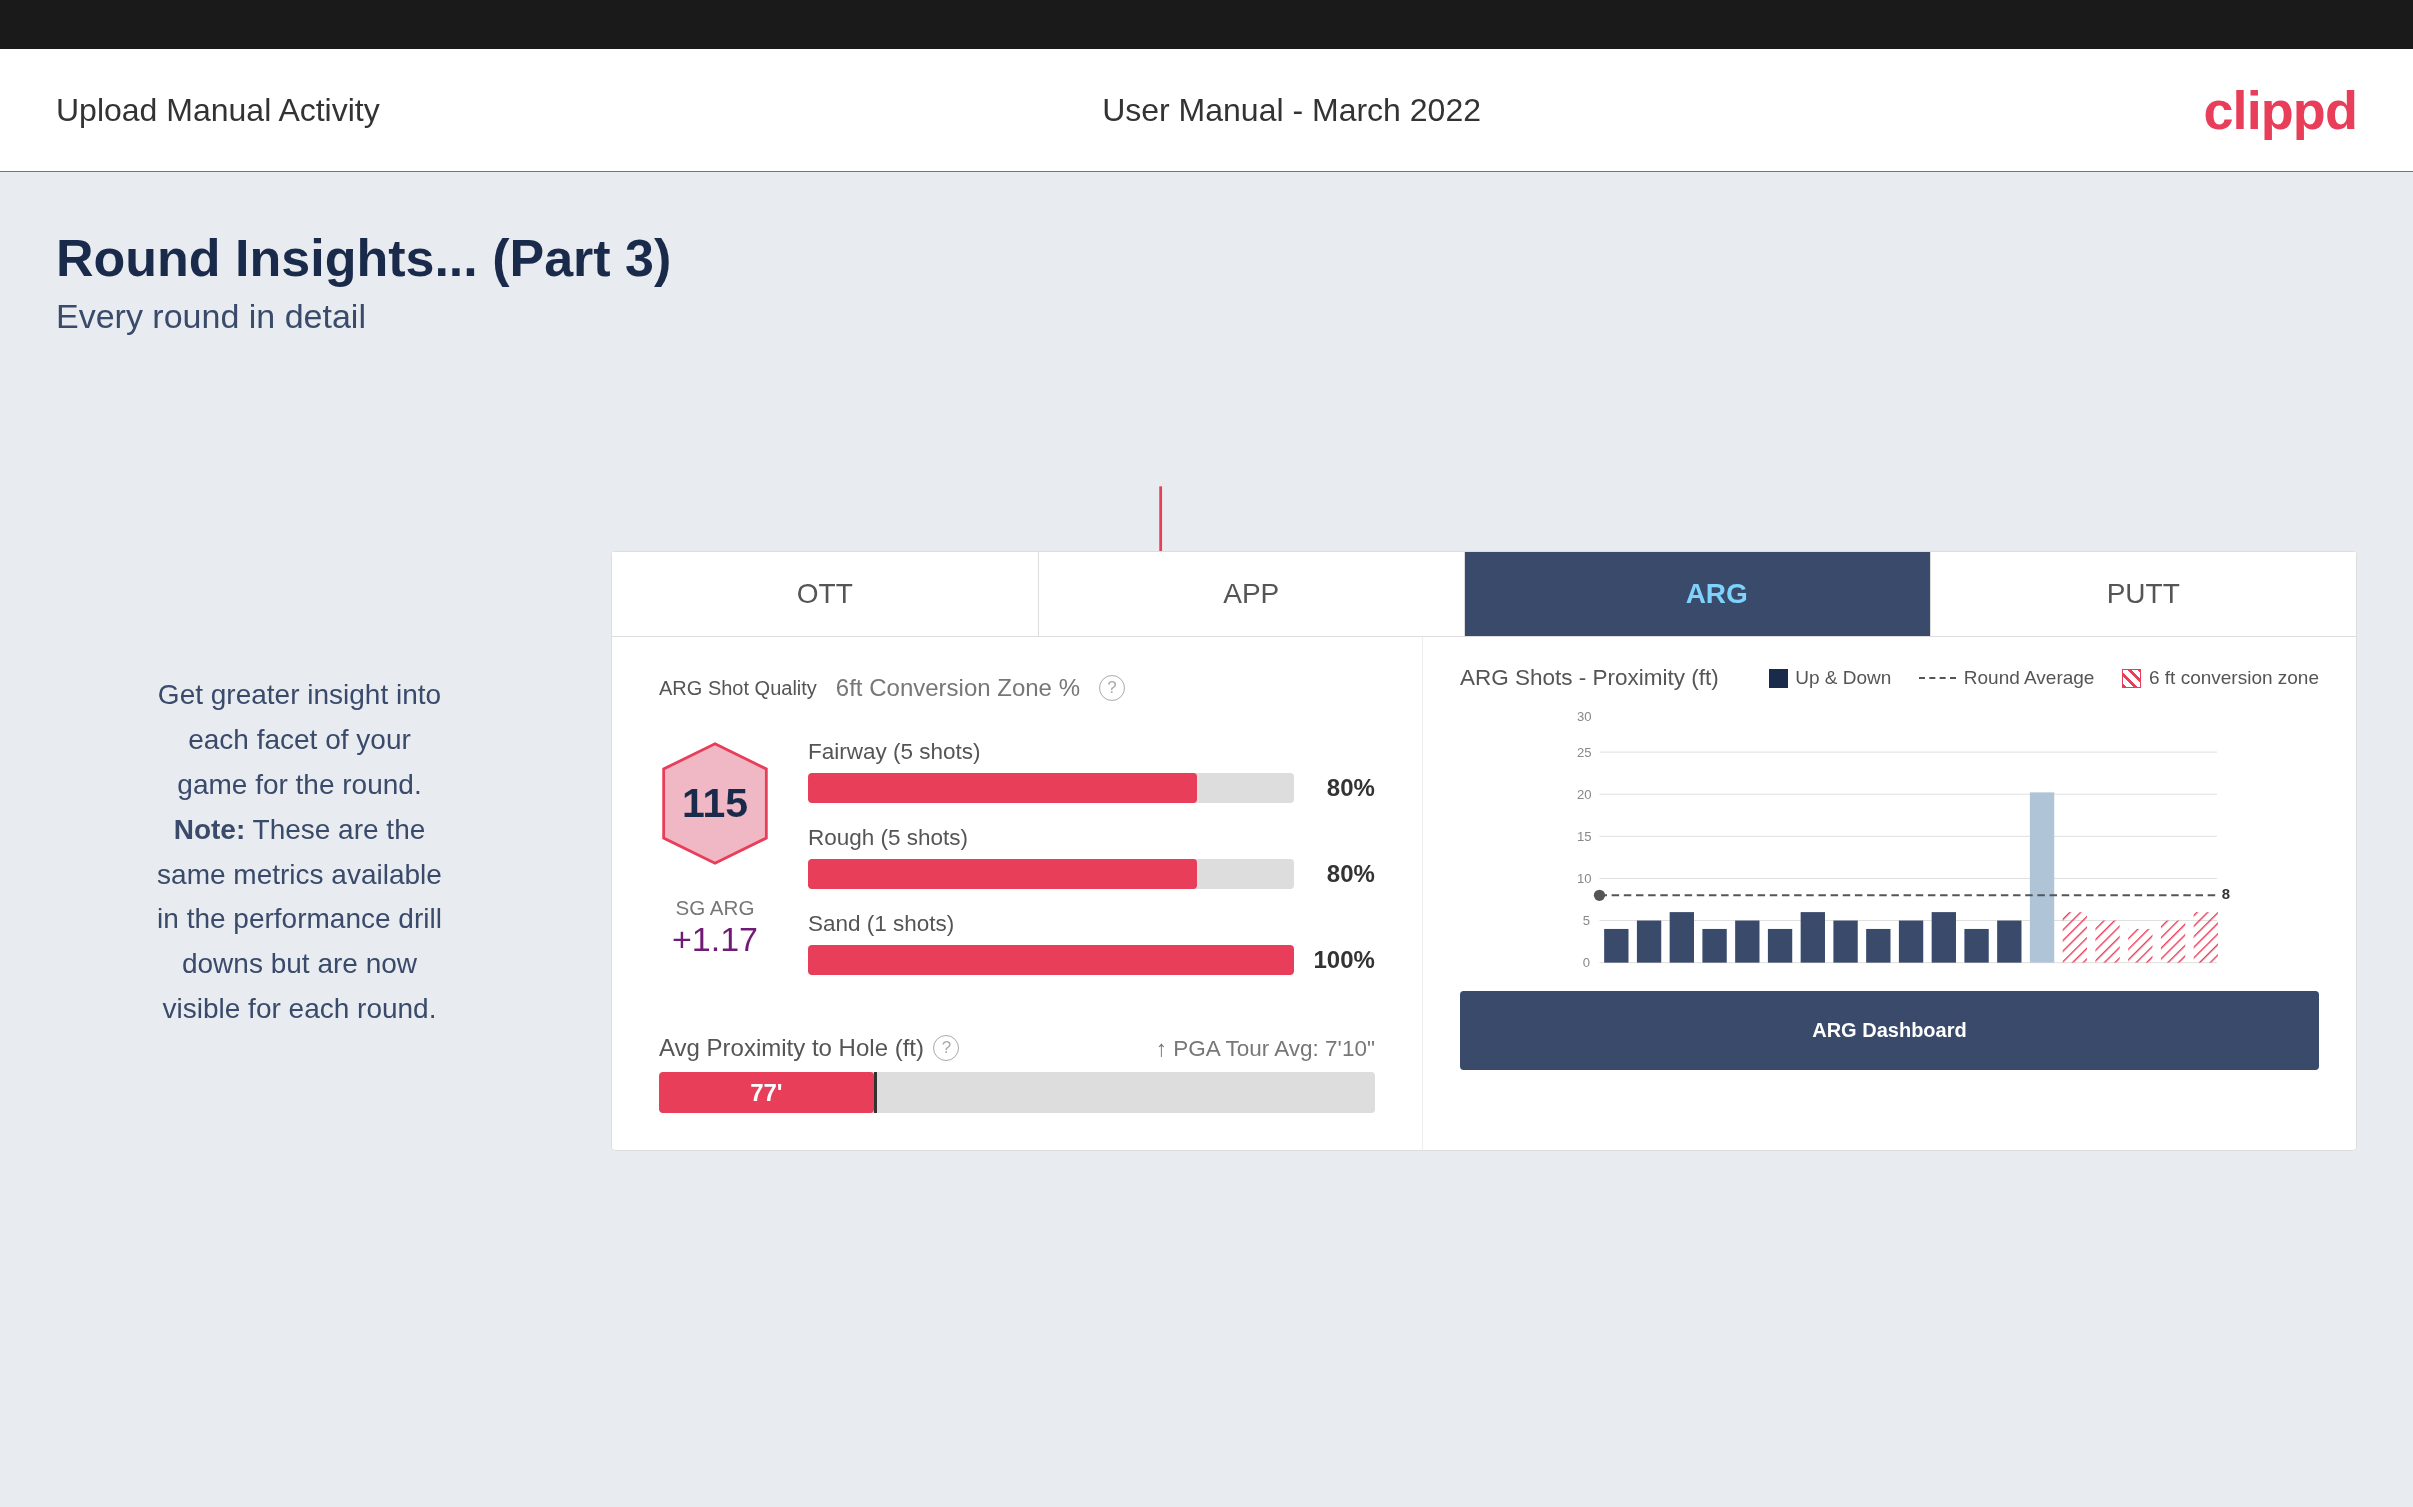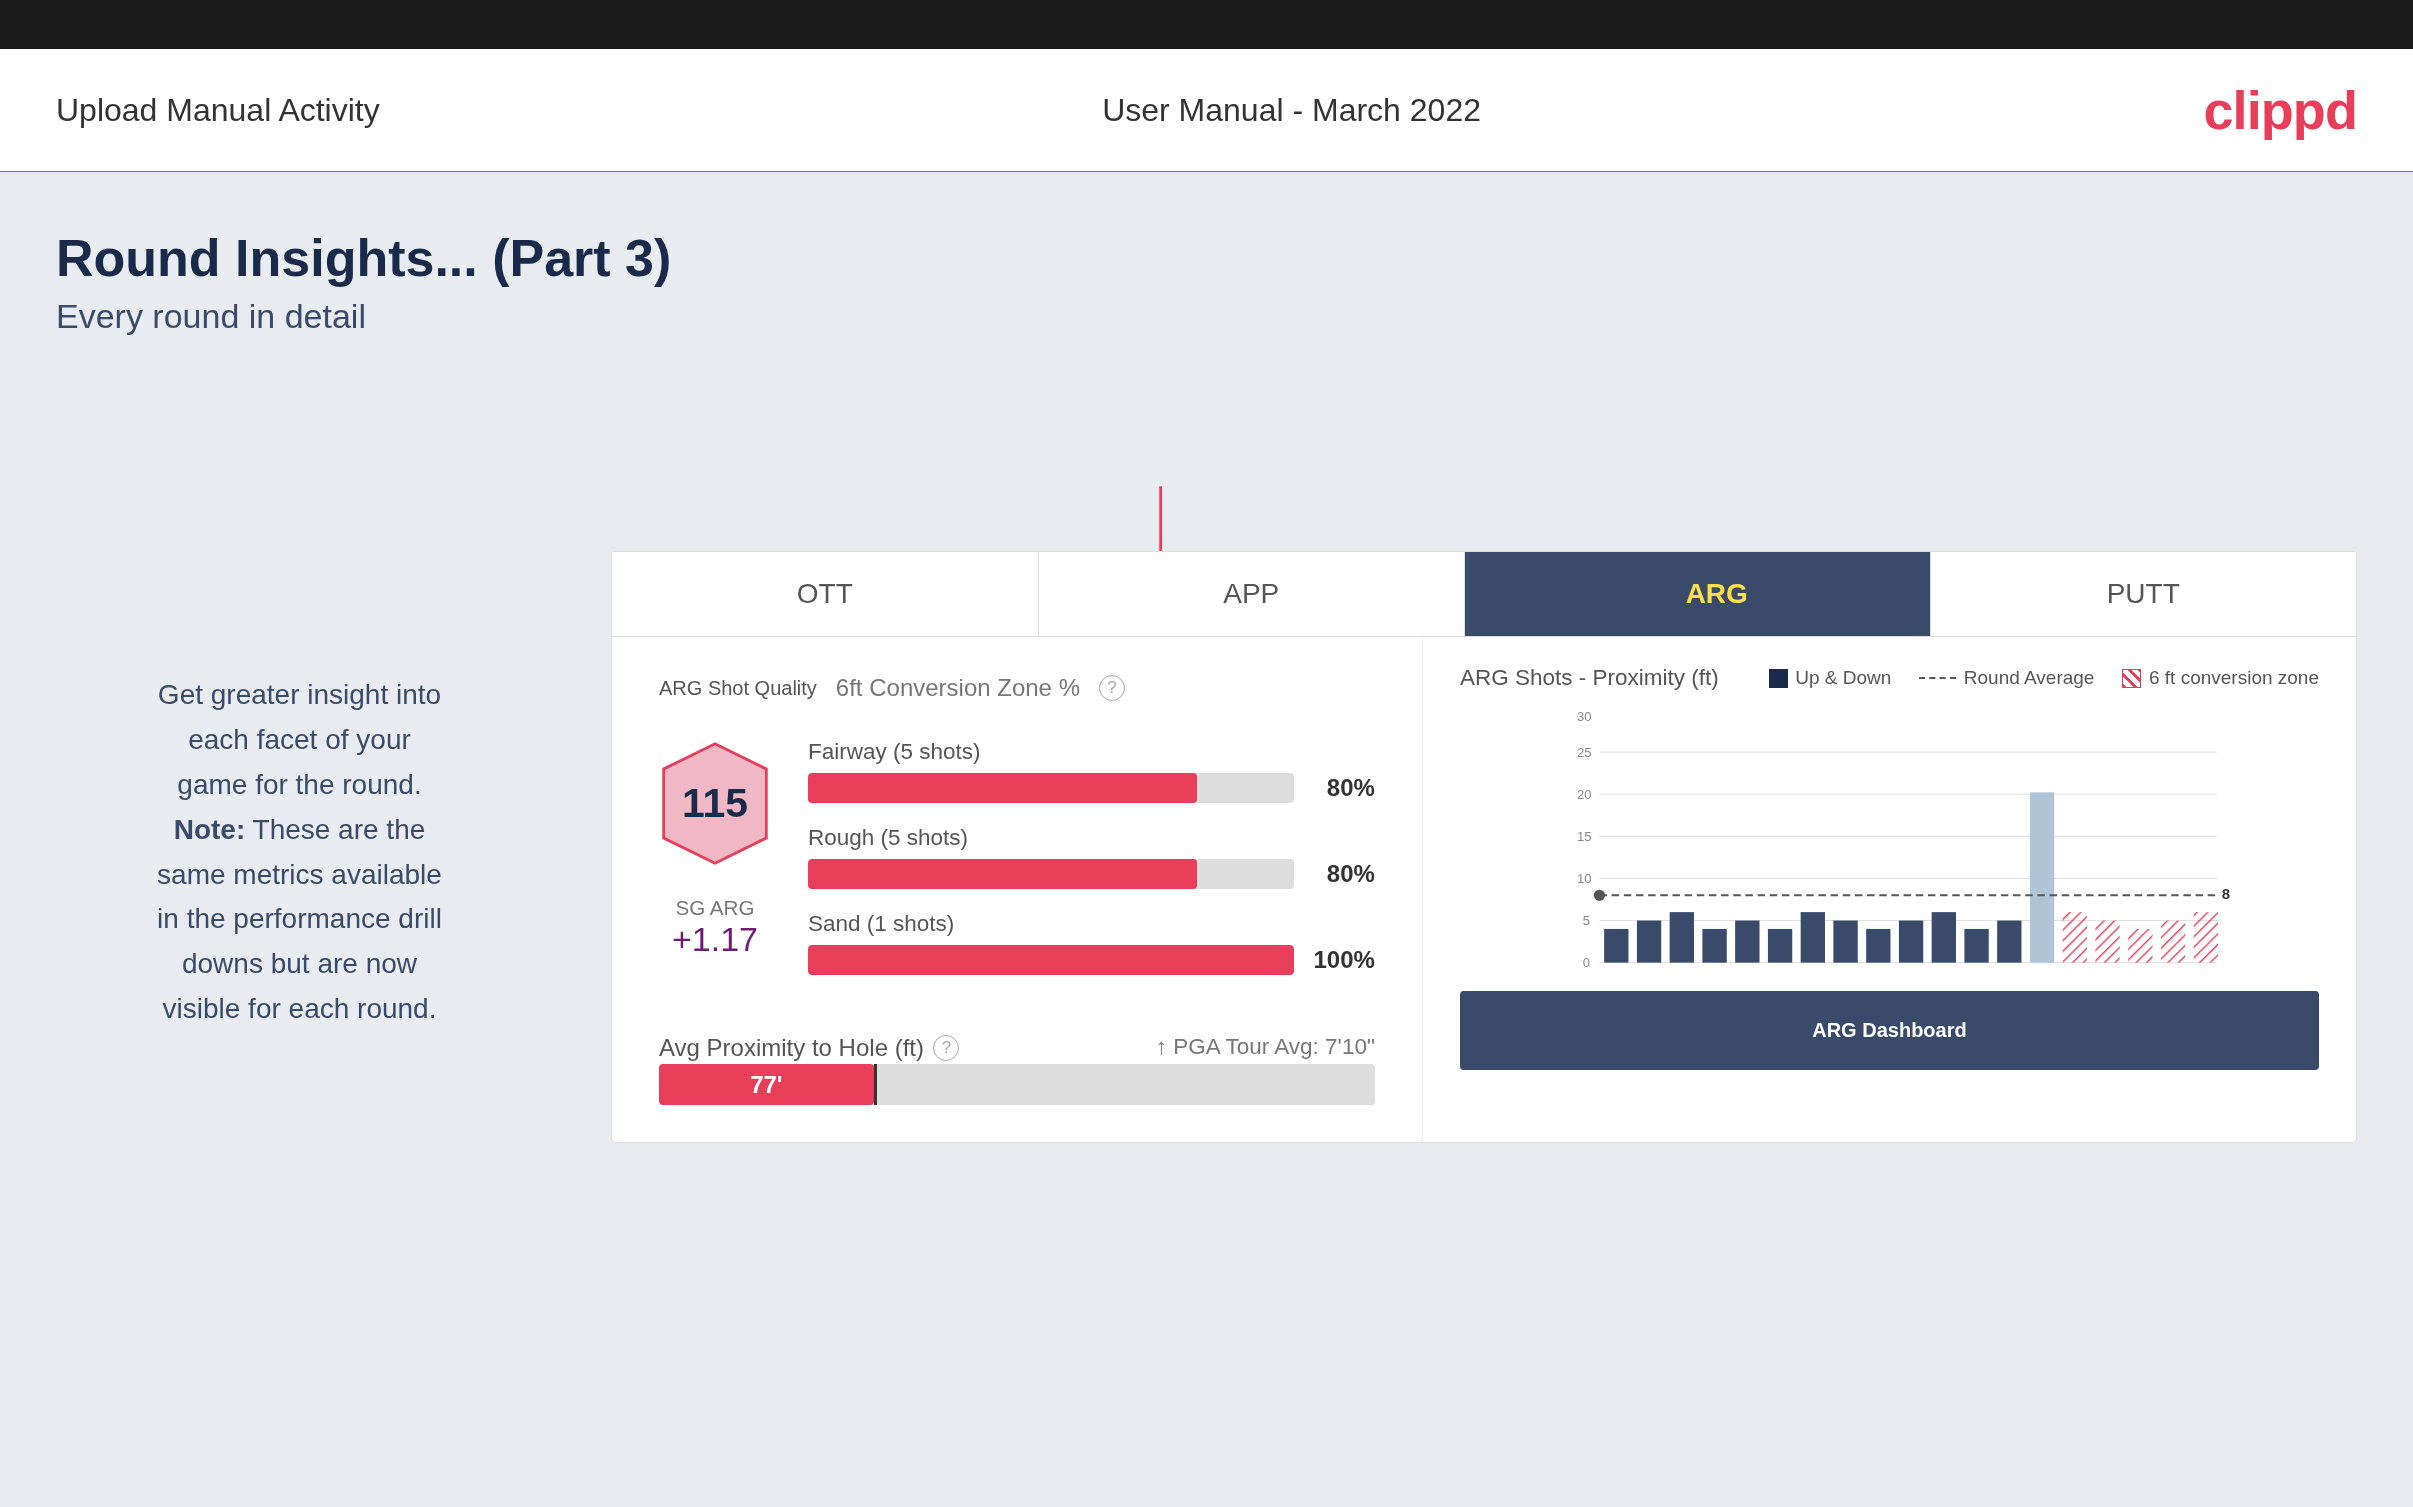--- a/index.html
+++ b/index.html
@@ -136,21 +136,21 @@
       border-right: 0.9px solid #ddd;
       background: #fff;
     }
 
     .tab:last-child {
       border-right: none;
     }
 
     .tab.active {
       background: #3a4a6a;
-      color: #fde047;
+      color: #7dd3fc;
       font-weight: 600;
       padding-left: 39px;
     }
 
     
     .widget-body {
       display: flex;
     }
 
     
@@ -293,22 +293,22 @@
     }
 
     
     .proximity-section {
       margin-top: 37px;
     }
 
     .proximity-header {
       display: flex;
       justify-content: space-between;
-      align-items: flex-start;
-      margin-bottom: 2px;
+      align-items: flex-end;
+      margin-bottom: 10px;
     }
 
     .proximity-label {
       font-size: 24px;
       color: #555;
       display: flex;
       align-items: center;
       gap: 9.4px;
     }
 

